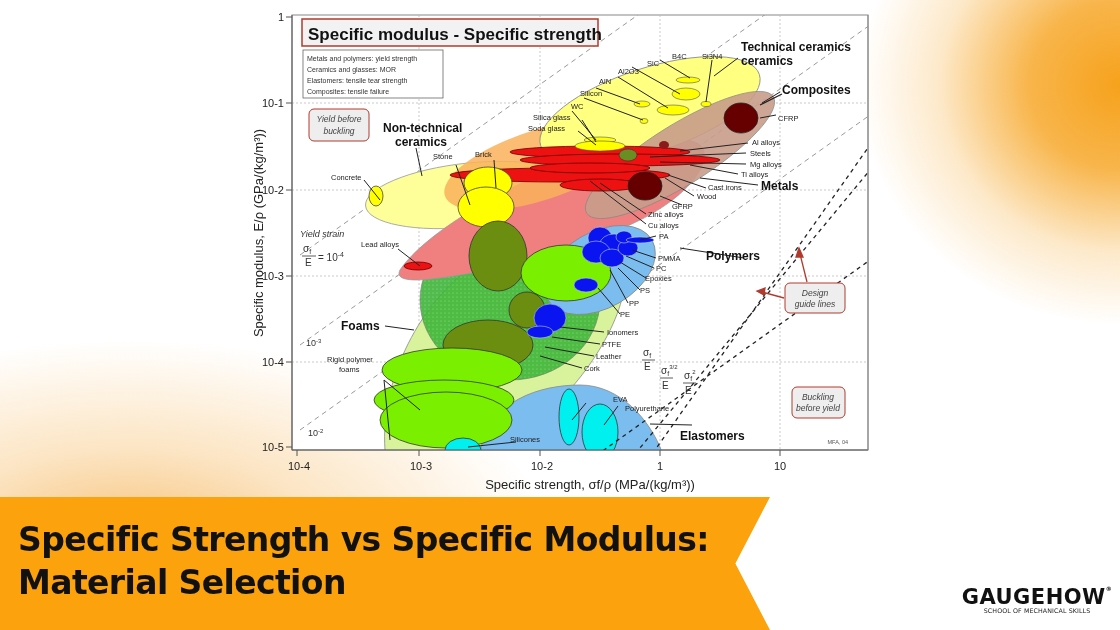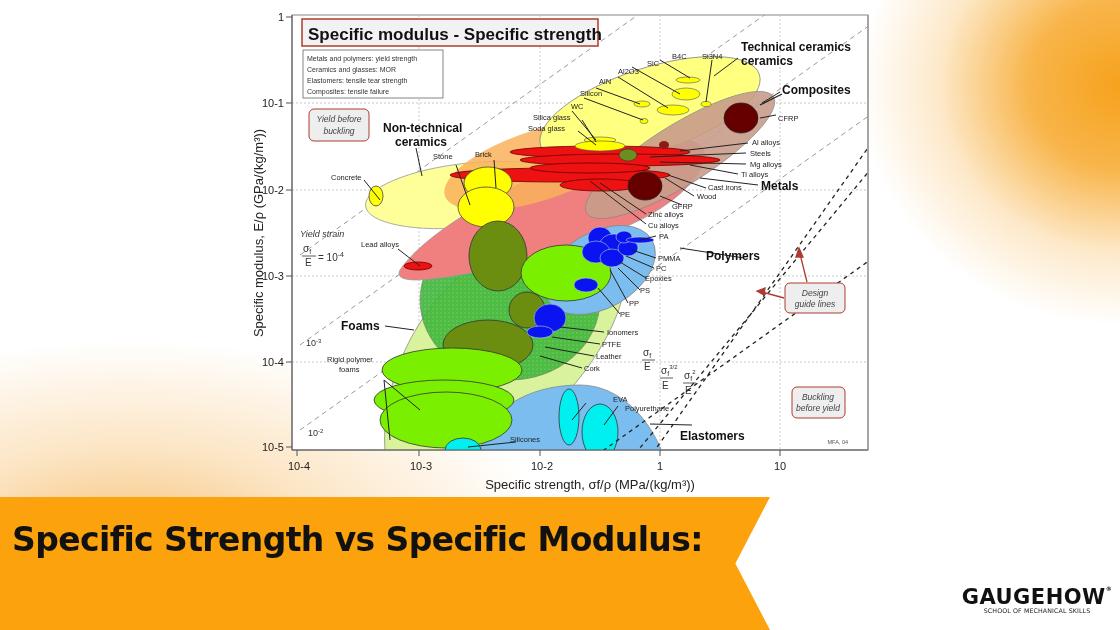--- a/index.html
+++ b/index.html
@@ -11,21 +11,21 @@
       radial-gradient(ellipse 420px 200px at 130px 540px, #f7c27a 0%, rgba(251,222,180,0.8) 45%, rgba(255,255,255,0) 100%),
       #ffffff;
   }
   #chart-svg { position:absolute; left:0; top:0; }
   .banner {
     position:absolute; left:0; top:497px; width:770px; height:133px;
     background:#fba20c;
     clip-path: polygon(0 0, 100% 0, 95.5% 50%, 100% 100%, 0 100%);
   }
   .banner-title {
-    position:absolute; left:12px; top:518px; width:740px;
+    position:absolute; left:18px; top:518px; width:740px;
     font-family:"DejaVu Sans", sans-serif; font-weight:bold;
     font-size:33px; line-height:43px; color:#111; letter-spacing:-0.6px;
   }
   .logo { position:absolute; left:952px; top:585px; width:170px; text-align:center; }
   .logo-main { font-family:"DejaVu Sans", sans-serif; font-weight:bold; font-size:21px; letter-spacing:0.5px; color:#111; }
   .logo-reg { font-size:6px; vertical-align:top; }
   .logo-sub { font-family:"DejaVu Sans", sans-serif; font-size:6.3px; color:#222; letter-spacing:0.1px; margin-top:-2px; }
   svg text { font-family:"Liberation Sans", sans-serif; }
 </style>
 </head>
@@ -341,18 +341,19 @@
   </g>
 
   <line x1="782" y1="94" x2="760" y2="105" stroke="#222" stroke-width="1.2"></line>
 
   <line x1="868" y1="15" x2="868" y2="450" stroke="#888" stroke-width="1"></line>
 </svg>
 
 <div class="banner"></div>
 <div class="banner-title">
   <div>Specific Strength vs Specific Modulus:</div>
+  <div>Material Selection</div>
 </div>
 
 <div class="logo">
   <div class="logo-main"><span>GAUGEHOW</span><span class="logo-reg">®</span></div>
   <div class="logo-sub">SCHOOL OF MECHANICAL SKILLS</div>
 </div>
 
 </body></html>

